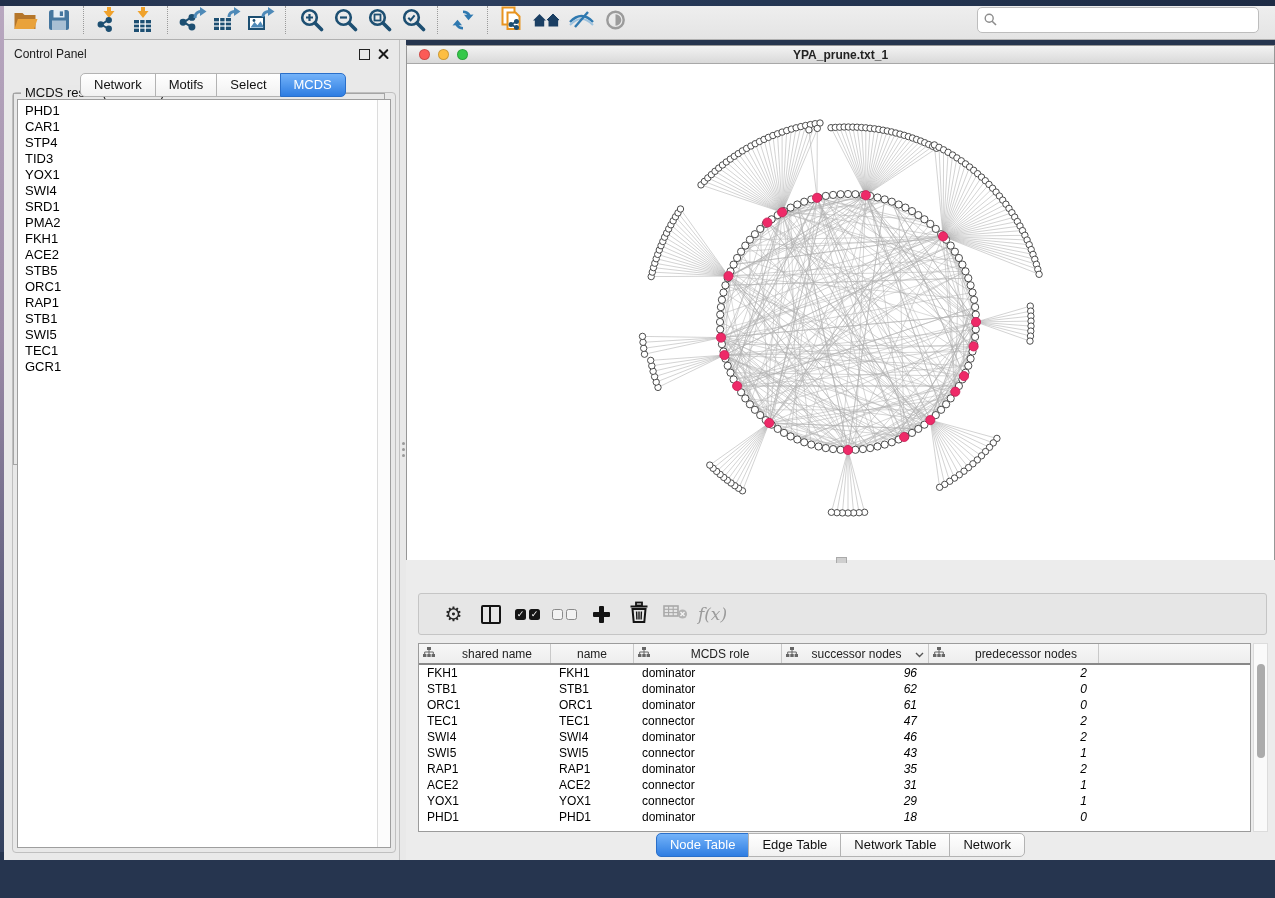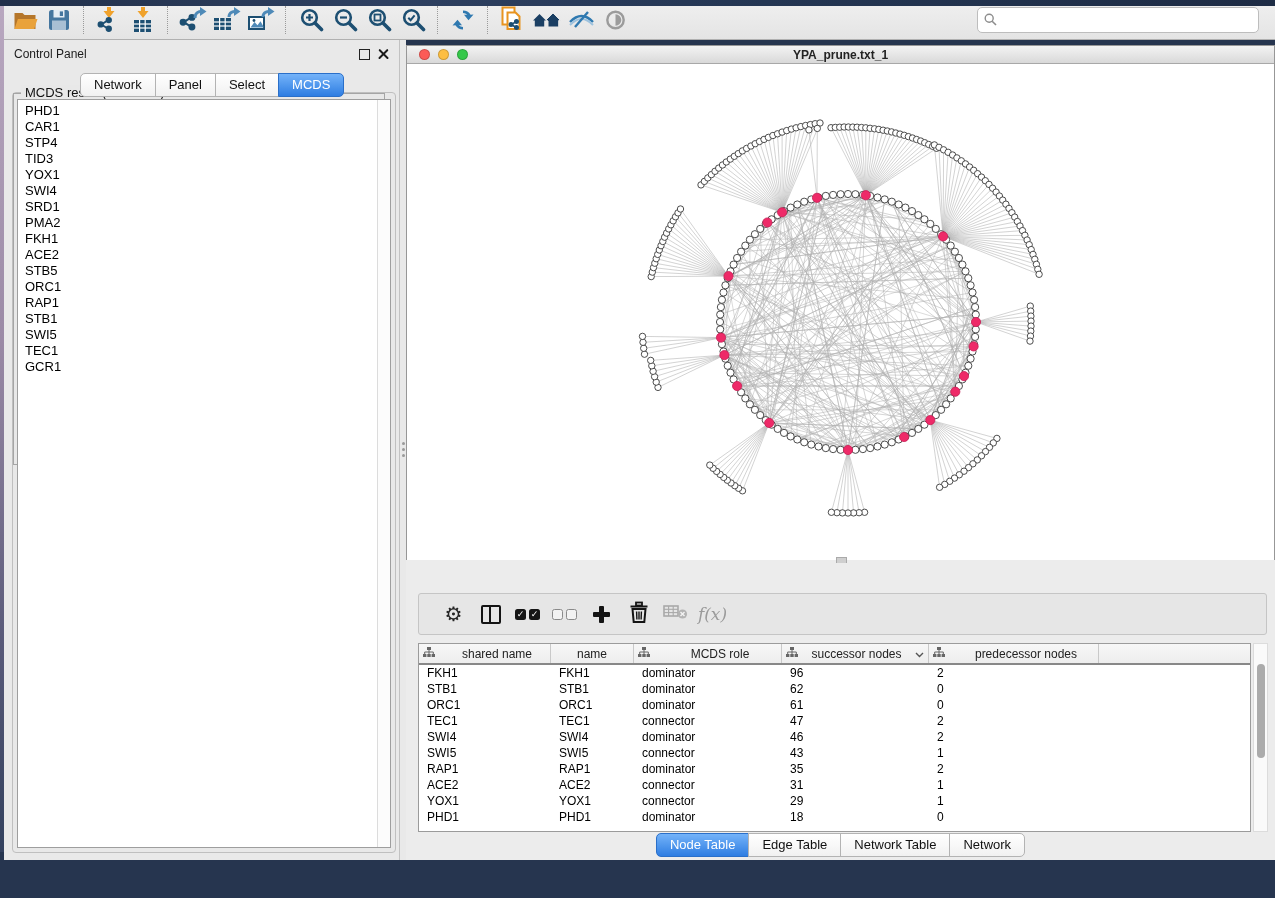--- a/index.html
+++ b/index.html
@@ -86,21 +86,21 @@
   .plus-glyph i{left:6px;top:0;width:5px;height:17px;} .plus-glyph b{left:0;top:6px;width:17px;height:5px;}
   .fx-glyph{font-family:"DejaVu Serif",serif;font-style:italic;font-size:17px;color:#9a9a9a;}
 
   #tp-table{position:absolute;left:12px;top:80px;width:833px;height:189px;background:#fff;border:1px solid #9b9b9b;box-sizing:border-box;overflow:hidden;}
   #tp-header{display:grid;grid-template-columns:132px 83px 148px 147px 170px 1fr;background:linear-gradient(#f7f7f7,#ededed);border-bottom:2px solid #888;height:19px;}
   .th{display:flex;align-items:center;border-right:1px solid #c9c9c9;font-size:12px;color:#222;padding:0 4px;overflow:hidden;white-space:nowrap;gap:13px;}
   .th .lbl{flex:1;text-align:center;}
   .th svg{flex:0 0 auto;}
   .trow{display:grid;grid-template-columns:132px 83px 148px 147px 170px 1fr;height:16px;align-items:center;}
   .td{font-size:12px;color:#000;padding:0 8px;white-space:nowrap;overflow:hidden;}
-  .td.num{text-align:left;padding-right:12px;}
+  .td.num{text-align:right;padding-right:12px;font-style:italic;}
   #tp-scroll{position:absolute;left:847px;top:80px;width:15px;height:189px;background:#fafafa;border:1px solid #dcdcdc;box-sizing:border-box;}
   #tp-thumb{position:absolute;left:2.5px;top:20px;width:8px;height:94px;background:#ababab;border-radius:5px;}
   #tp-tabs{position:absolute;left:0;top:270px;width:100%;text-align:center;}
 
   
   #status-bar{left:4px;top:860px;width:1271px;height:32px;background:#ececec;border-top:1px solid #b5b5b5;box-sizing:border-box;}
   #list-btn{position:absolute;left:8px;top:4px;width:27px;height:25px;background:#f4f4f4;border:1px solid #adadad;border-radius:2px;display:flex;flex-direction:column;justify-content:center;gap:2.5px;padding-left:5px;box-sizing:border-box;}
   #list-btn .row{display:flex;align-items:center;gap:2px;}
   #list-btn .dot{width:2.5px;height:2.5px;background:#111;}
   #list-btn .bar{width:11px;height:2.5px;background:#111;}
@@ -317,21 +317,21 @@
       <span class="win-btns">
         <span class="float-btn"></span>
         <span class="close-btn">
             <i></i>
             <b></b>
           </span>
       </span>
     </div>
     <div id="cp-tabs" class="abs seg">
         <button class="seg-btn">Network</button>
-        <button class="seg-btn">Panel</button>
+        <button class="seg-btn">Motifs</button>
         <button class="seg-btn">Select</button>
         <button class="seg-btn sel">MCDS</button>
       </div>
     <div id="cp-content" class="abs">
       <div id="opt-label" class="abs">Optimization criterion:</div>
       <div id="opt-select" class="abs">
         <span class="sel-text">largest connected component (undirected)</span>
         <span class="stepper"></span>
       </div>
       <div id="cp-buttons" class="abs">

